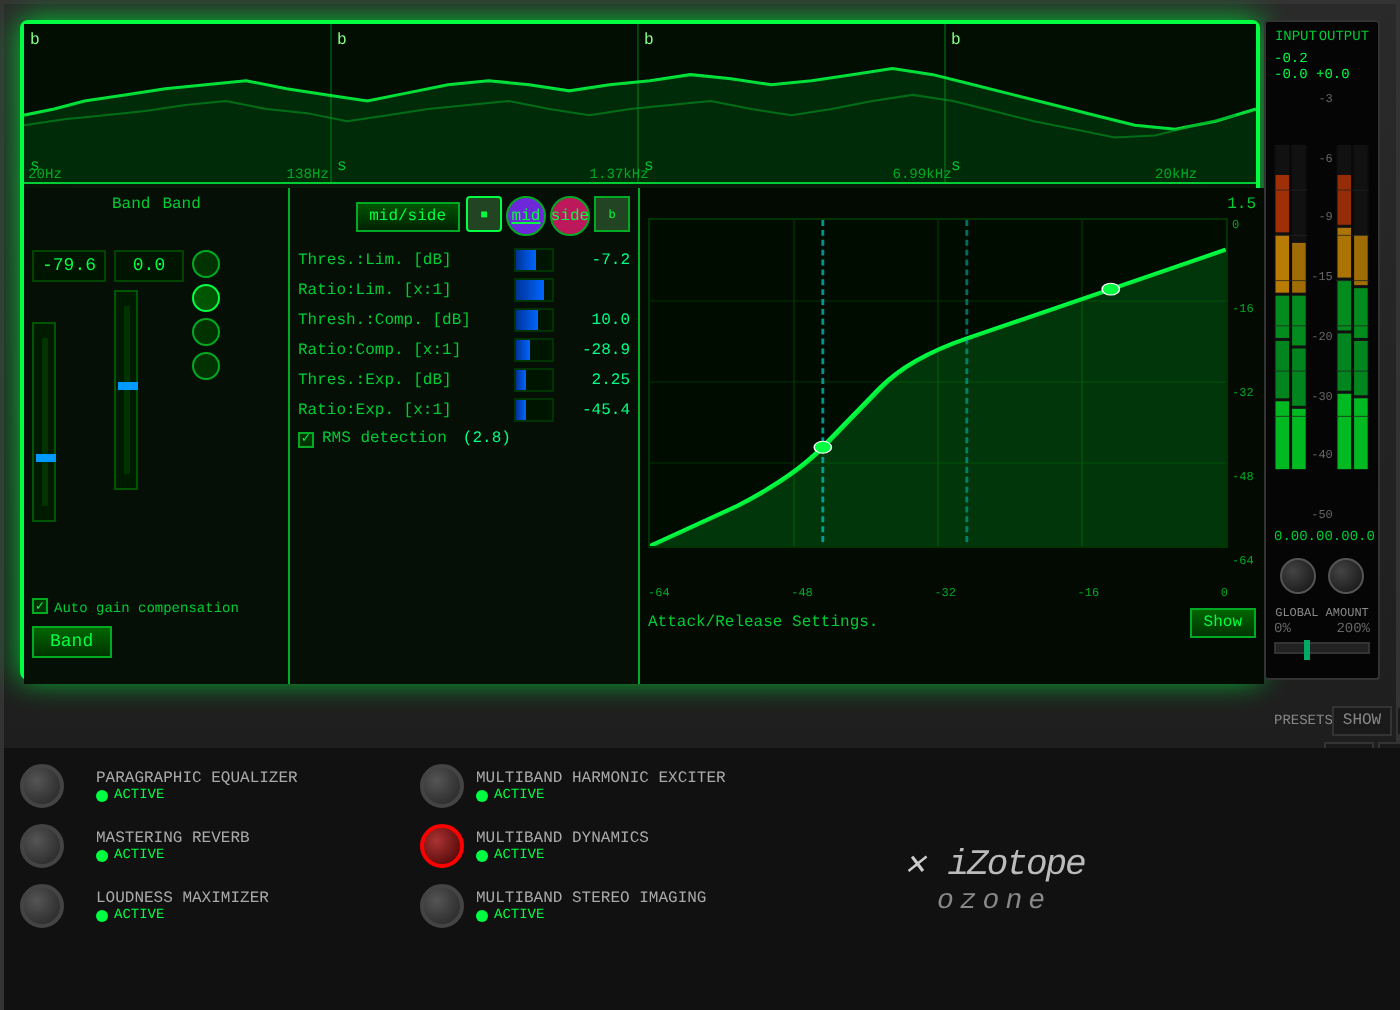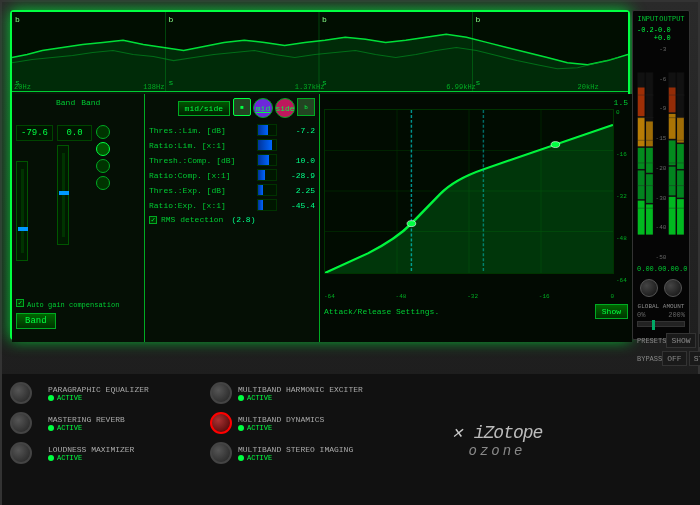--- a/index.html
+++ b/index.html
@@ -655,21 +655,21 @@
     </div>
 
 
   </div>
 
   <div class="vu-area">
     <div style="display:flex; justify-content:space-around; font-size:7px; color:#00cc33; margin-bottom:3px;">
       <span>INPUT</span>
       <span>OUTPUT</span>
     </div>
-    <div style="display:flex; justify-content:flex-end; font-size:7px; color:#00ff41; margin-bottom:4px;">
+    <div style="display:flex; justify-content:flex-end; font-size:7px; color:#00ff41; margin-bottom:4px;flex-direction:column;">
       <span>-0.2</span>
       <span>-0.0 +0.0</span>
     </div>
 
     <div style="display:flex; gap:1px; height:215px; justify-content:center; align-items:flex-end;">
 
       <svg width="22" height="215" viewBox="0 0 22 215">
         <rect width="22" height="215" fill="#0a0a0a"></rect>
 
         <rect x="1" y="0" width="9" height="215" fill="#111"></rect>
@@ -742,21 +742,21 @@
     <div style="margin-top:6px; font-size:6px; color:#888; text-align:center;">GLOBAL AMOUNT</div>
     <div class="global-label-row" style="margin-top:1px;">
       <span>0%</span>
       <span>200%</span>
     </div>
     <div class="global-slider">
       <div class="global-slider-thumb"></div>
     </div>
 
     <div style="margin-top:6px; display:flex; flex-direction:column; gap:3px;">
-      <div style="display:flex; justify-content:space-between; align-items:center;">
+      <div style="display:flex; justify-content:space-between; align-items:center;margin-top:20px;">
         <span style="font-size:7px; color:#888;">PRESETS</span>
         <div style="display:flex; gap:2px;">
           <button class="right-panel-btn">SHOW</button>
           <button class="right-panel-btn">HIDE</button>
         </div>
       </div>
       <div style="display:flex; justify-content:space-between; align-items:center;">
         <span style="font-size:7px; color:#888;">BYPASS</span>
         <div style="display:flex; gap:2px;">
           <button class="right-panel-btn">OFF</button>

